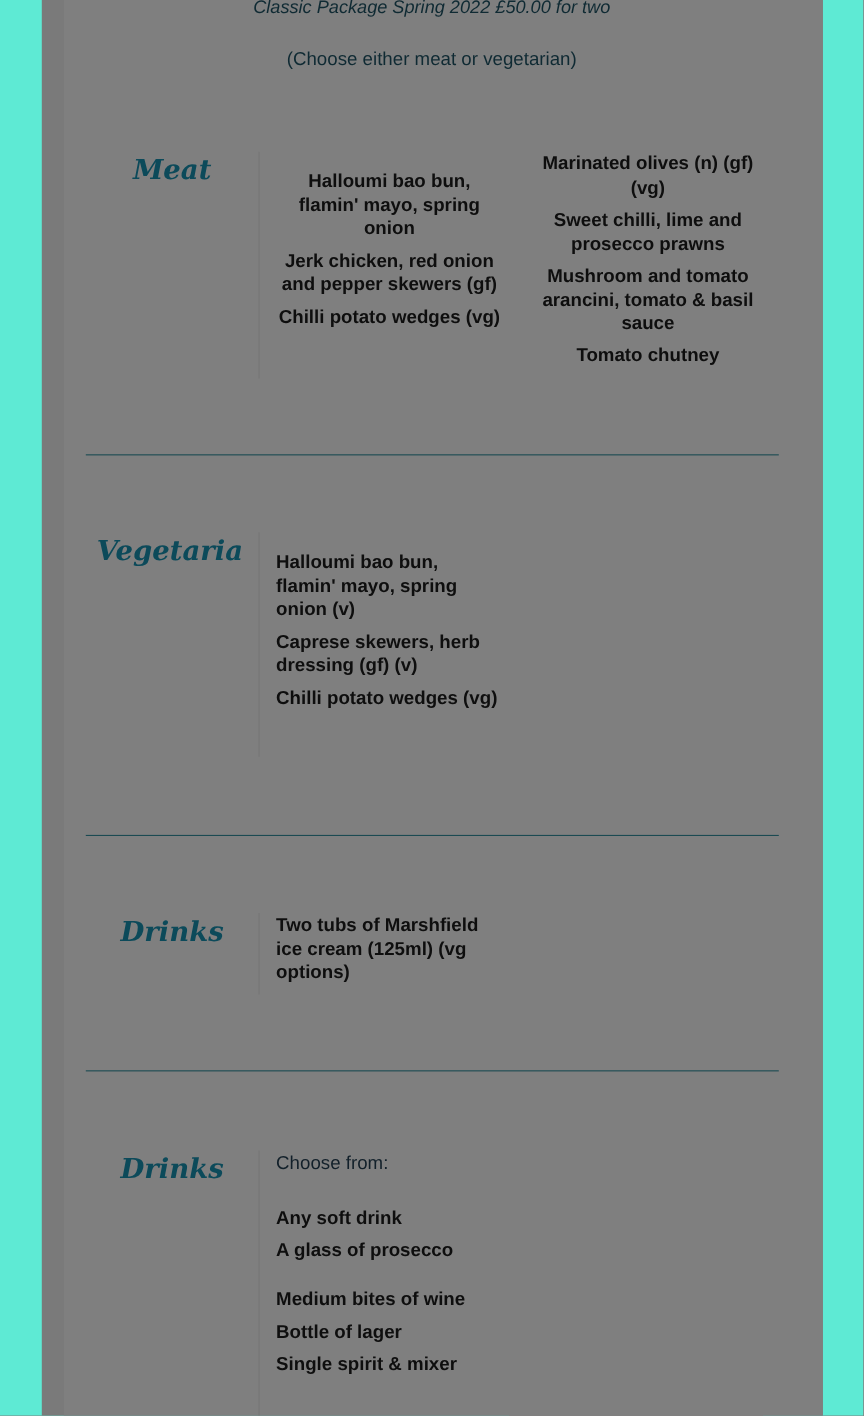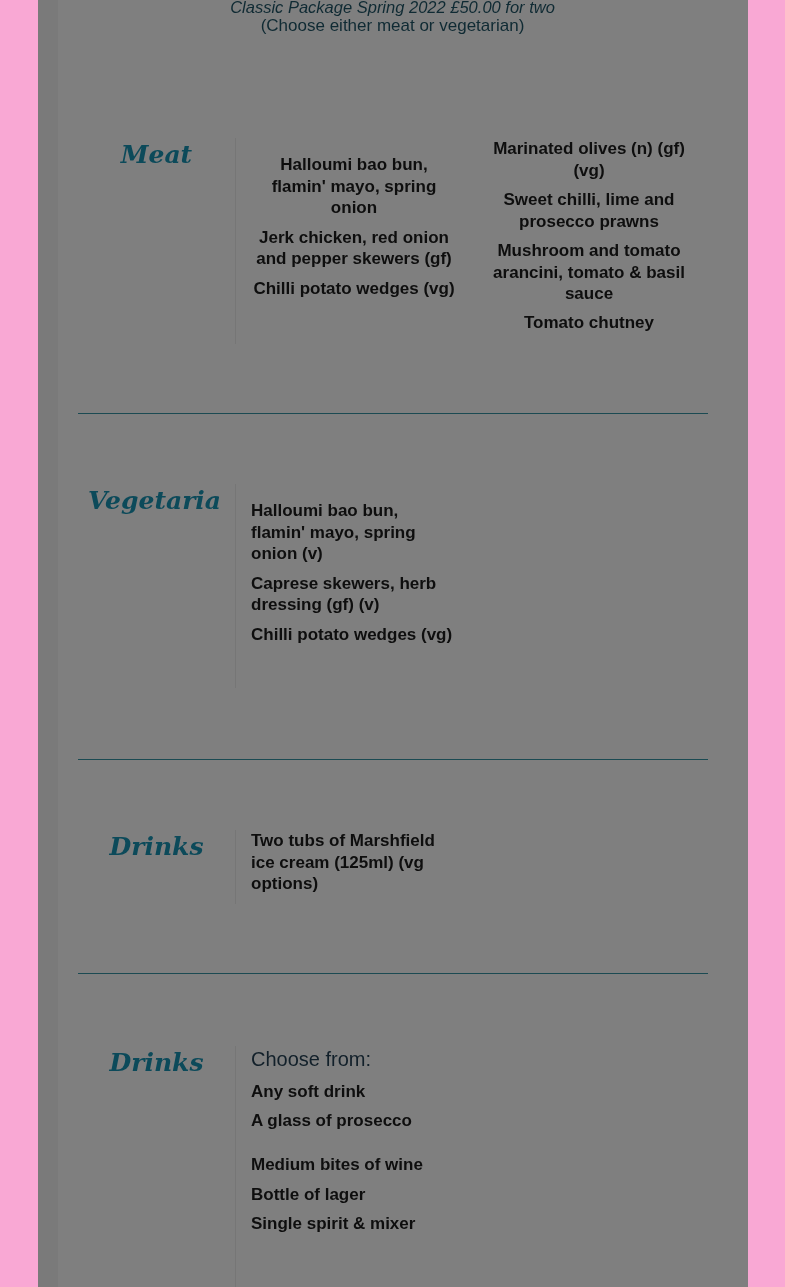--- a/index.html
+++ b/index.html
@@ -8,21 +8,21 @@
       width: 785px;
       height: 1287px;
       overflow: hidden;
       background: #7f7f7f;
       font-family: "Liberation Sans", sans-serif;
     }
     .page {
       position: relative;
       width: 785px;
       height: 1287px;
-      background: #f9a8d4;
+      background: #5eead4;
     }
     .outer-col {
       position: absolute;
       left: 38px;
       top: 0;
       width: 710px;
       height: 1287px;
       background: #7a7a7a;
     }
     .inner-col {
@@ -39,21 +39,21 @@
       width: 785px;
       text-align: center;
     }
     .subtitle {
       top: -2px;
       font-style: italic;
       font-size: 16.5px;
       color: #0f2a33;
     }
     .note {
-      top: 16px;
+      top: 44px;
       font-size: 17px;
       color: #0f2a33;
     }
     .divider {
       position: absolute;
       left: 78px;
       width: 630px;
       height: 1px;
       background: #1b4a52;
     }
@@ -93,23 +93,23 @@
     .col.left { left: 173px; }
     .col.right { left: 408px; text-align: center; }
     .item {
       font-weight: bold;
       font-size: 17px;
       line-height: 21.7px;
       color: #0e0e0e;
       margin-bottom: 7.5px;
     }
     .plain {
-      font-size: 20px;
+      font-size: 17px;
       color: #12202a;
-      margin-bottom: 10px;
+      margin-bottom: 29px;
     }
     .gap { height: 15px; }
   </style>
 </head>
 <body>
 
 <div class="page">
   <div class="outer-col"></div>
   <div class="inner-col"></div>
 

